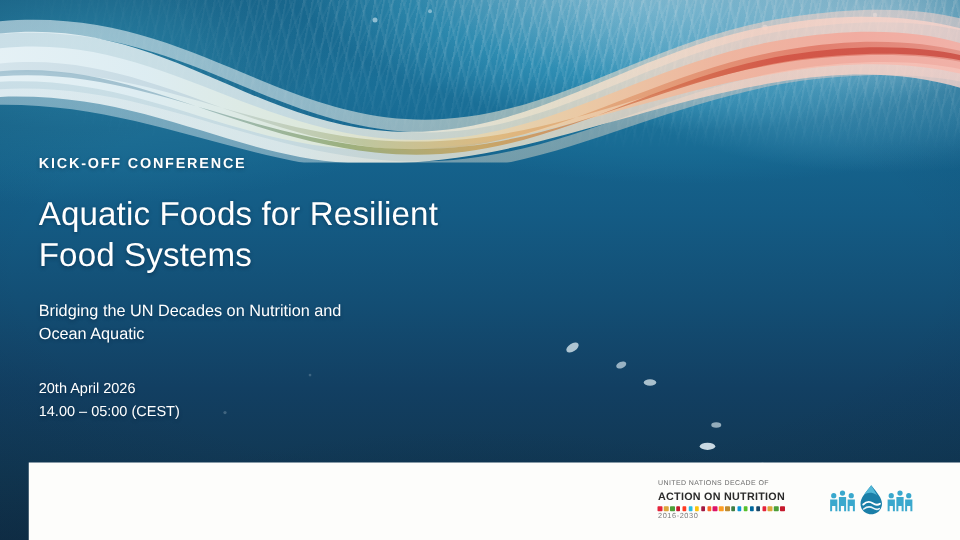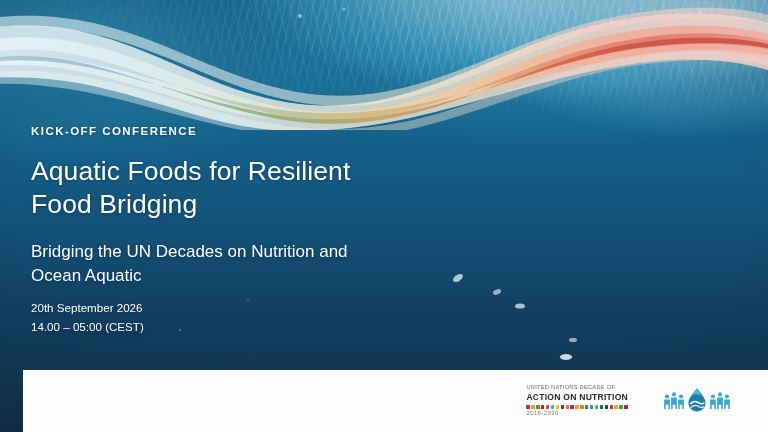--- a/index.html
+++ b/index.html
@@ -71,24 +71,24 @@
   }
   .title {
     font-size: 26.5px;
     font-weight: 400;
     line-height: 1.28;
     letter-spacing: 0.1px;
     margin: 12px 0 18px 0;
     max-width: 340px;
   }
   .subtitle {
-    font-size: 17px;
+    font-size: 13px;
     font-weight: 400;
     line-height: 1.38;
-    margin: 0 0 12px 0;
+    margin: 0 0 26px 0;
     max-width: 330px;
   }
   .meta { font-size: 11.6px; line-height: 1.62; }
   .meta div { white-space: nowrap; }
 
   
   .footer {
     position: absolute;
     left: 0; right: 0; bottom: 0;
     height: 62px;
@@ -207,28 +207,28 @@
              L 780,27 C 748,18 700,13 630,24 C 510,43 430,119 310,104 C 200,90 130,14 -10,28 Z" fill="url(#gPale)" opacity="0.55"></path>
 
     <path d="M-10,72 C 110,62 190,118 305,128 C 430,139 512,76 632,56 C 700,45 750,50 780,58
              L 780,68 C 750,60 700,56 632,66 C 512,86 430,146 305,138 C 190,132 110,80 -10,84 Z" fill="url(#gPale)" opacity="0.42"></path>
   </svg>
 
   <div class="content">
     <div class="eyebrow">KICK-OFF CONFERENCE</div>
     <h1 class="title">
       <span>Aquatic Foods for Resilient</span><br>
-      <span>Food Bridging</span>
+      <span>Food Systems</span>
     </h1>
     <p class="subtitle">
       <span>Bridging the UN Decades on Nutrition and</span><br>
       <span>Ocean Aquatic</span>
     </p>
     <div class="meta">
-      <div>20th September 2026</div>
+      <div>20th April 2026</div>
       <div>14.00 – 05:00 (CEST)</div>
     </div>
   </div>
 
   <div class="footer">
 
     <div class="logo-nutrition">
       <div class="ln-top">UNITED NATIONS DECADE OF</div>
       <div class="ln-main">ACTION ON NUTRITION</div>
       <div class="ln-dots" id="ln-dots">

